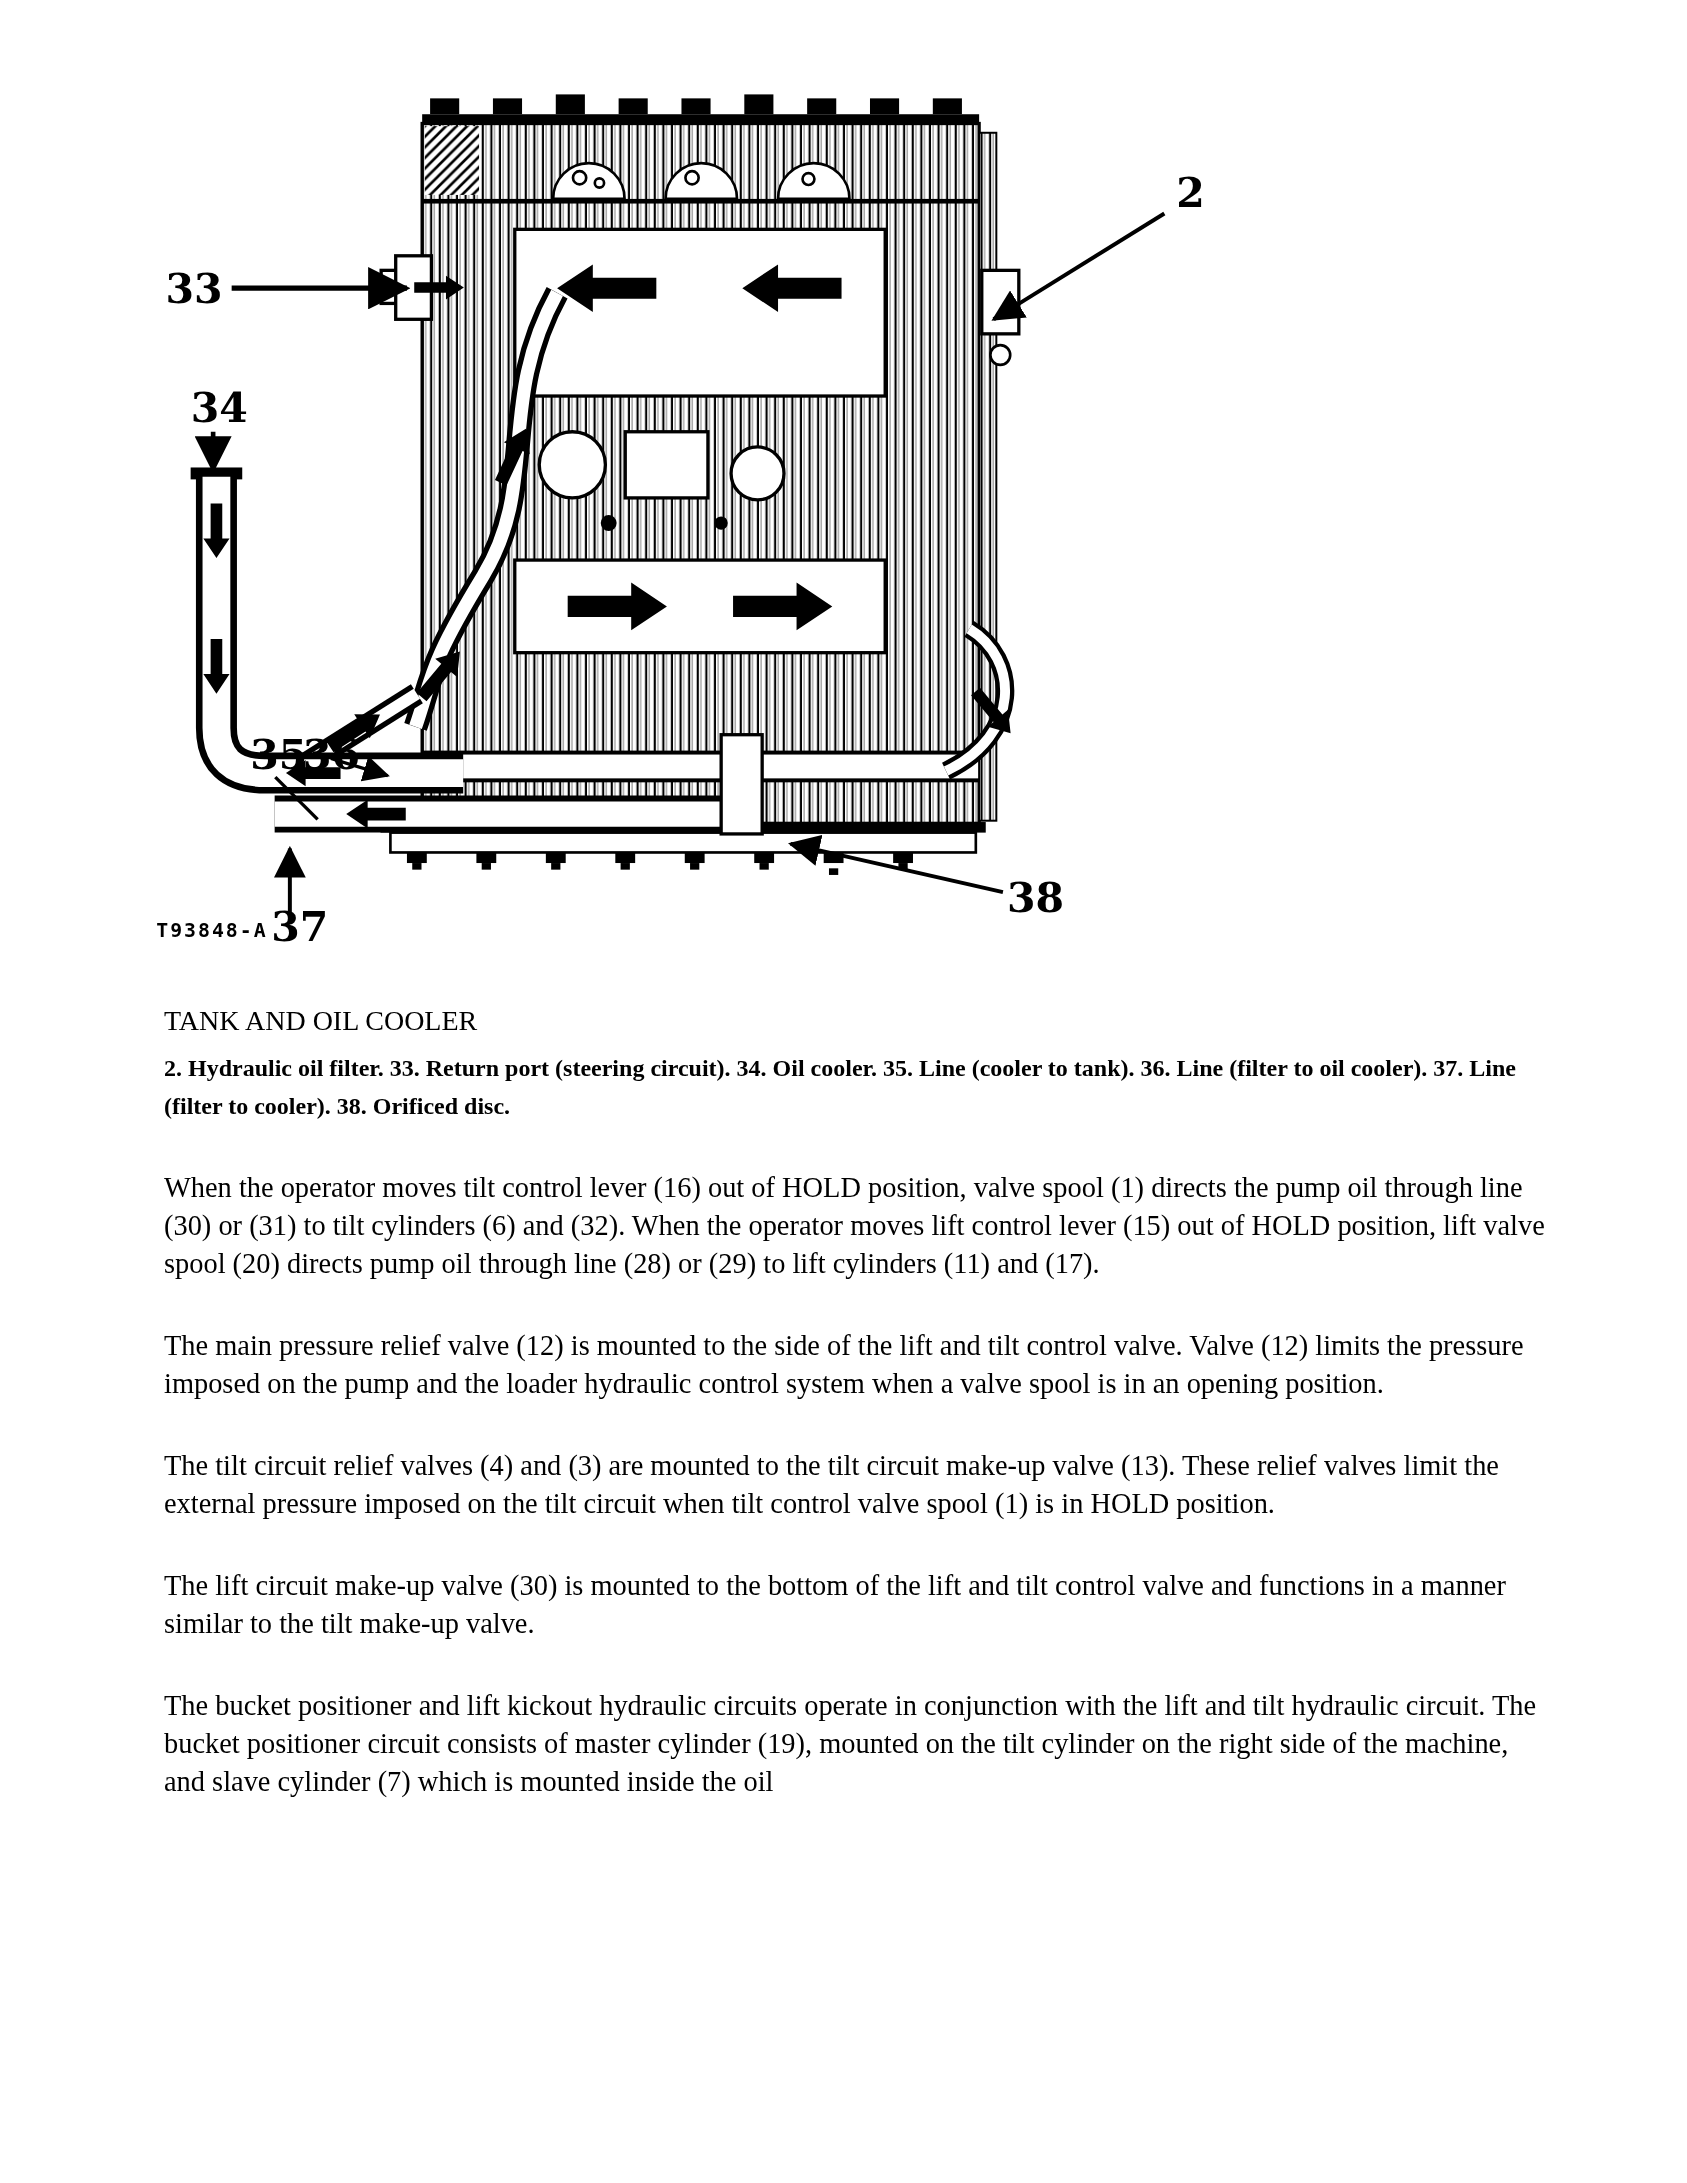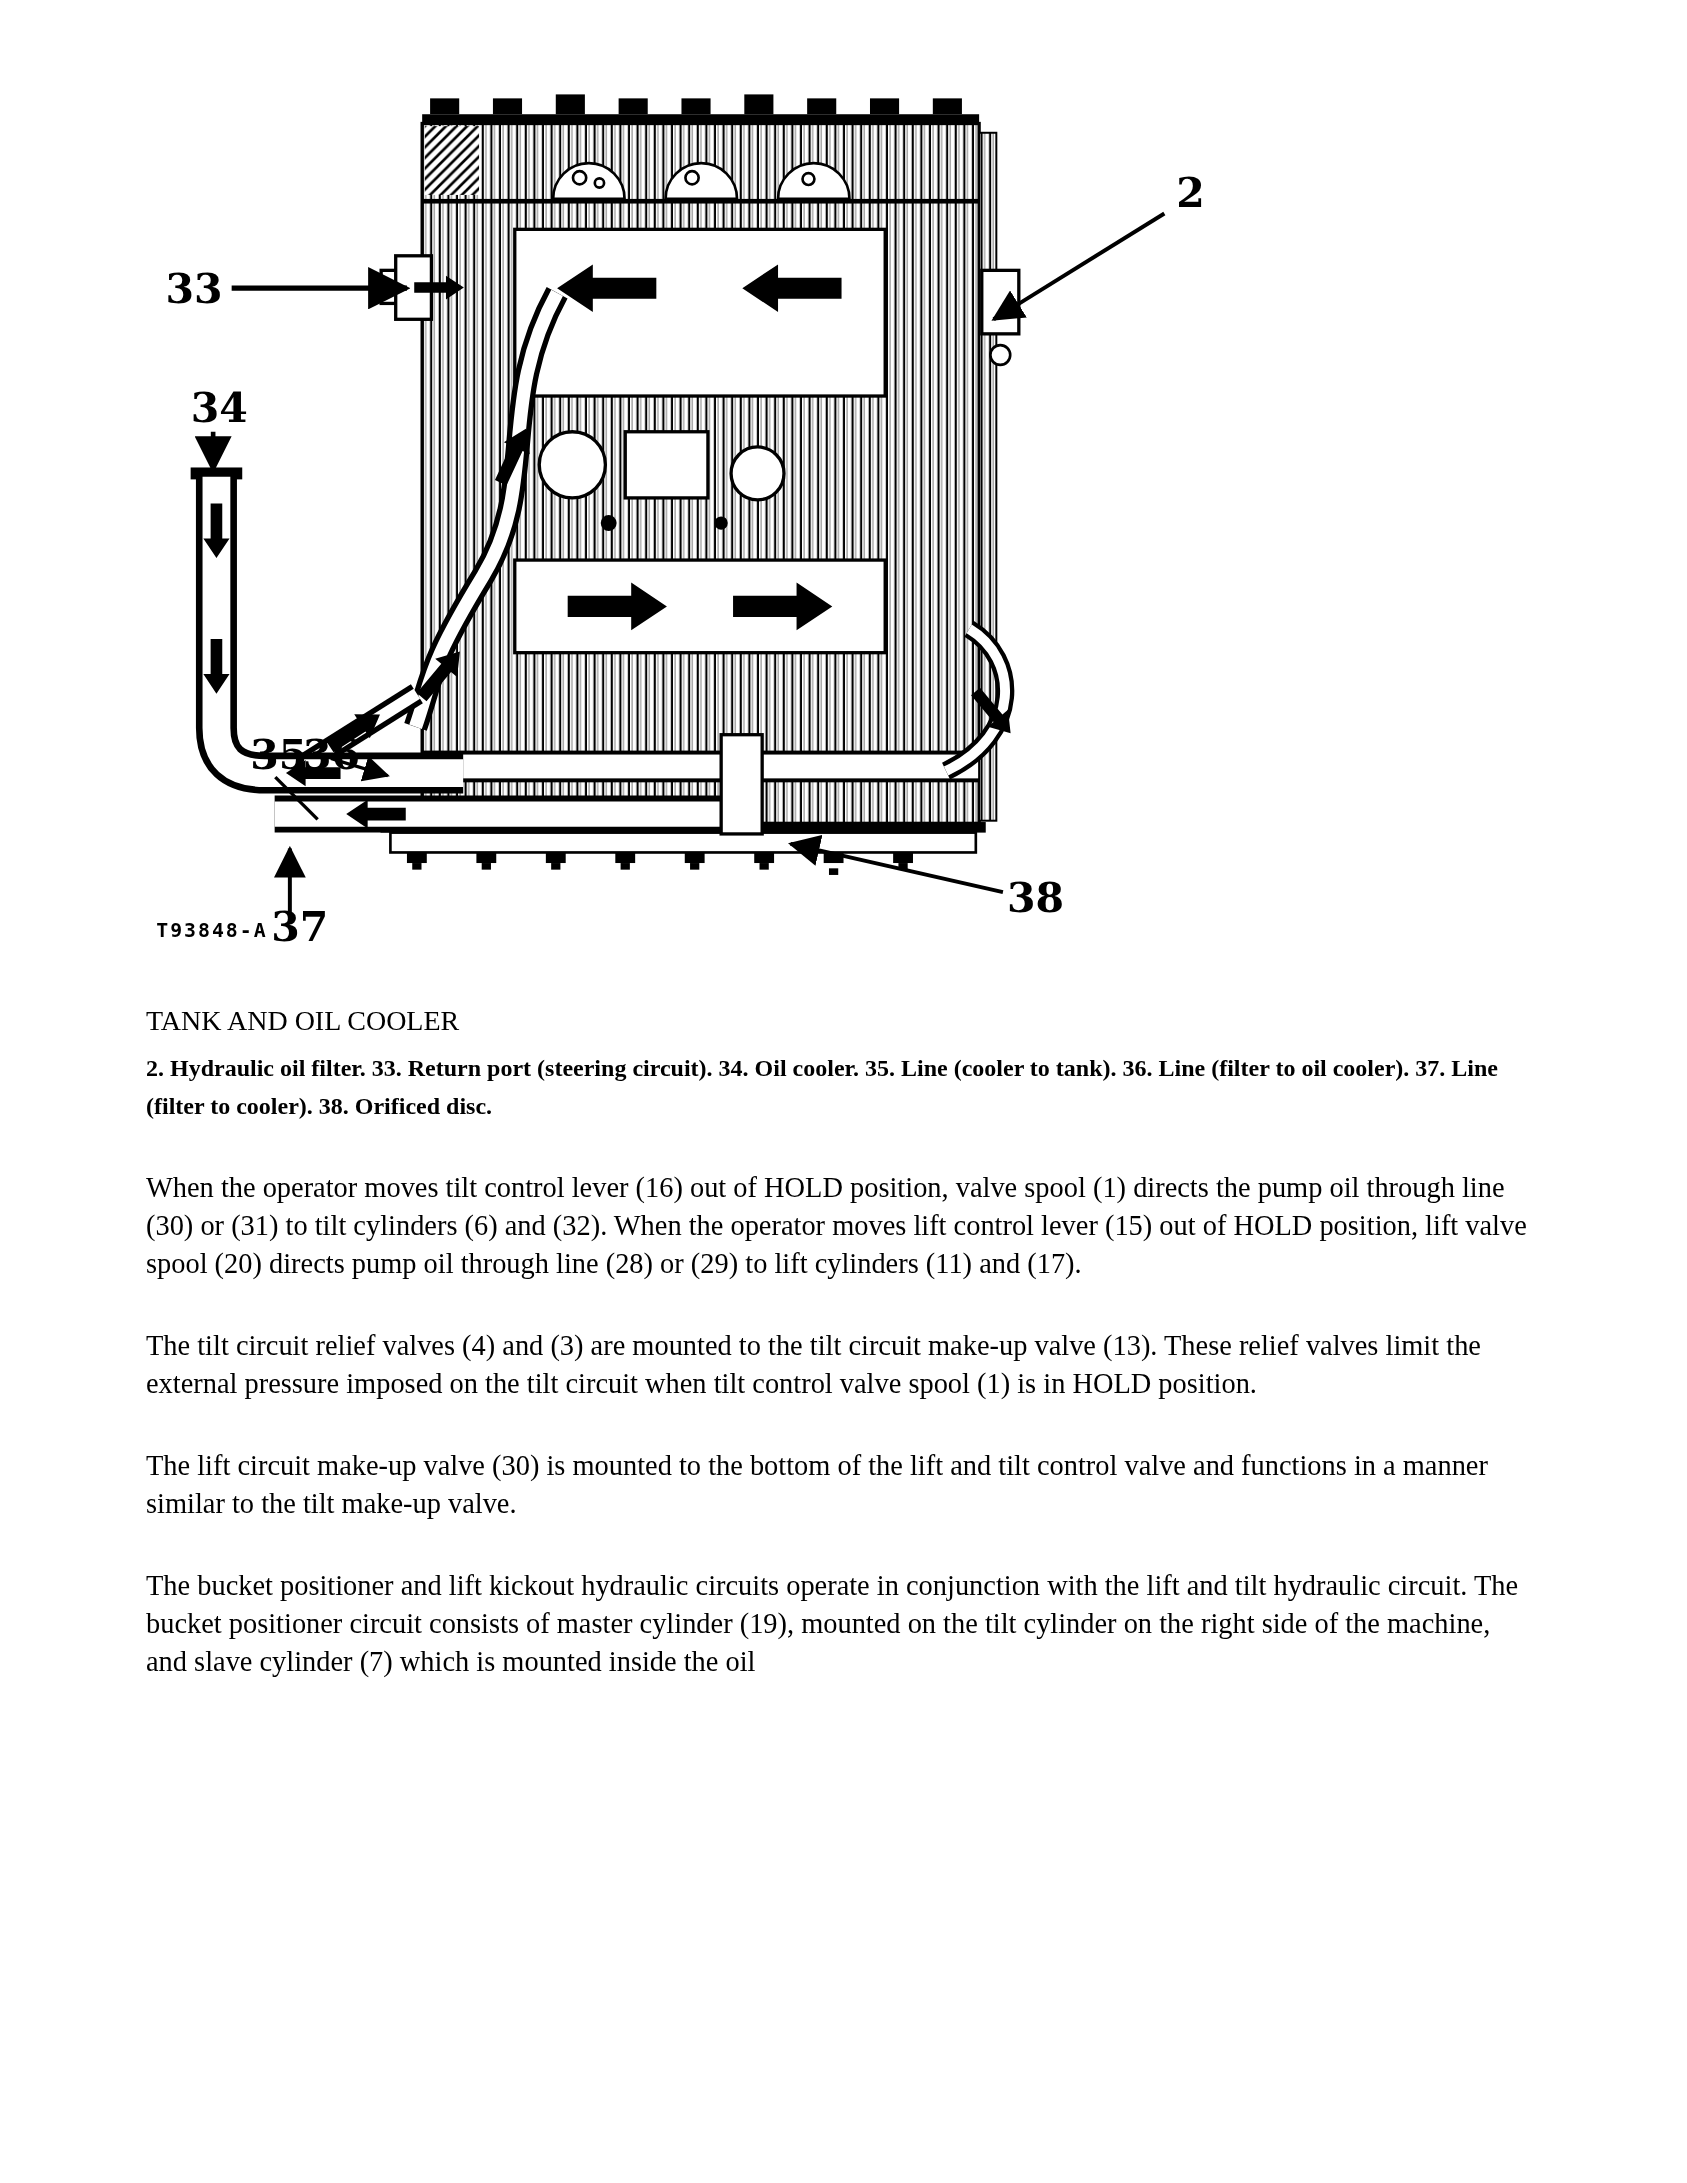--- a/index.html
+++ b/index.html
@@ -2,21 +2,21 @@
 <html style="font-size:10.6px"><head>
 <meta charset="utf-8">
 <style>
   html,body{margin:0;padding:0;background:#ffffff;}
   .page{position:relative;width:1687px;height:2183px;background:#fff;overflow:hidden;
         font-family:"Liberation Serif", serif;color:#000;}
   .figure{position:absolute;left:152px;top:60px;width:1092px;height:893px;}
   .figure svg{width:100%;height:100%;}
   .callout{font-family:"DejaVu Serif", serif;font-weight:700;font-size:62px;fill:#000;}
   .figcode{font-family:"DejaVu Sans Mono", monospace;font-weight:700;font-size:30px;letter-spacing:3px;fill:#000;}
-  .textcol{position:absolute;left:146px;top:1002px;width:1383px;font-size:28px;line-height:38px;}
+  .textcol{position:absolute;left:164px;top:1002px;width:1383px;font-size:28px;line-height:38px;}
   .cap-title{font-size:28px;line-height:38px;margin:0;font-weight:400;}
   .cap-body{margin:9.3px 0 0 0;font-size:24px;line-height:38px;font-weight:bold;}
   .bodypara{margin:44px 0 0 0;font-size:28.4px;line-height:38px;}
   .watermark{position:absolute;left:85px;top:1057px;width:1588px;
              font-family:"Liberation Sans", sans-serif;font-weight:400;
              font-size:106px;line-height:1.1;letter-spacing:-2.6px;white-space:nowrap;
              mix-blend-mode:multiply;pointer-events:none;}
 </style>
 </head>
 <body>
@@ -168,20 +168,21 @@
 
         <text class="figcode" x="6" y="1326">T93848-A</text>
       </g>
     </svg>
   </div>
 
   <div class="textcol">
     <p class="cap-title">TANK AND OIL COOLER</p>
     <p class="cap-body">2. Hydraulic oil filter. 33. Return port (steering circuit). 34. Oil cooler. 35. Line (cooler to tank). 36. Line (filter to oil cooler). 37. Line (filter to cooler). 38. Orificed disc.</p>
     <p class="bodypara">When the operator moves tilt control lever (16) out of HOLD position, valve spool (1) directs the pump oil through line (30) or (31) to tilt cylinders (6) and (32). When the operator moves lift control lever (15) out of HOLD position, lift valve spool (20) directs pump oil through line (28) or (29) to lift cylinders (11) and (17).</p>
+    <p class="bodypara">The main pressure relief valve (12) is mounted to the side of the lift and tilt control valve. Valve (12) limits the pressure imposed on the pump and the loader hydraulic control system when a valve spool is in an opening position.</p>
     <p class="bodypara">The tilt circuit relief valves (4) and (3) are mounted to the tilt circuit make-up valve (13). These relief valves limit the external pressure imposed on the tilt circuit when tilt control valve spool (1) is in HOLD position.</p>
     <p class="bodypara">The lift circuit make-up valve (30) is mounted to the bottom of the lift and tilt control valve and functions in a manner similar to the tilt make-up valve.</p>
     <p class="bodypara">The bucket positioner and lift kickout hydraulic circuits operate in conjunction with the lift and tilt hydraulic circuit. The bucket positioner circuit consists of master cylinder (19), mounted on the tilt cylinder on the right side of the machine, and slave cylinder (7) which is mounted inside the oil</p>
   </div>
 
 
 </div>
 
 
 </body></html>

